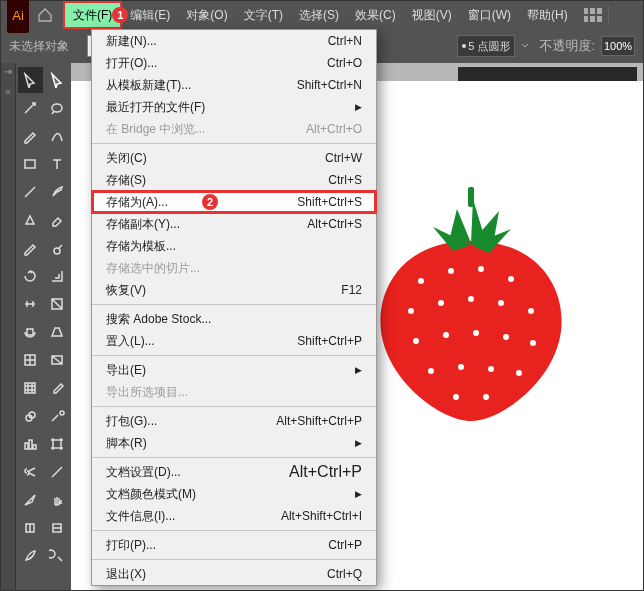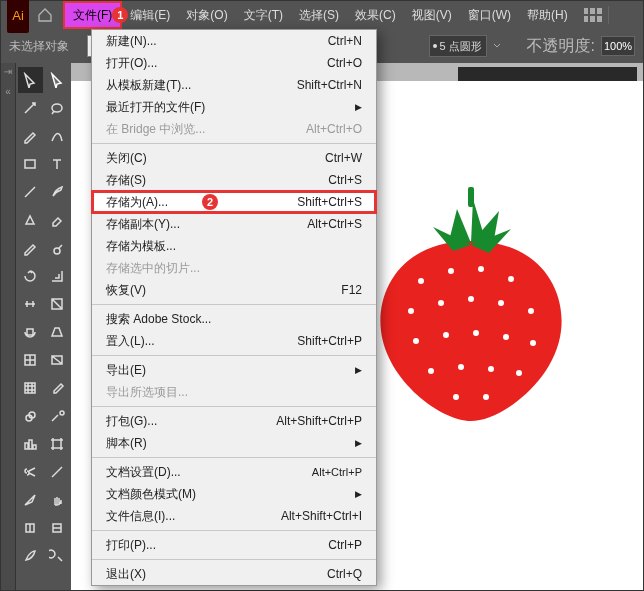--- a/index.html
+++ b/index.html
@@ -1,32 +1,32 @@
 <!DOCTYPE html>
 <html><head>
 <meta charset="utf-8">
 <style>
   html,body{margin:0;padding:0;font-family:'Microsoft YaHei',Arial,sans-serif;font-size:12px;background:#fff;overflow:hidden}
   .app{width:644px;height:591px;position:relative;border:1px solid #333;box-sizing:border-box}
   .menubar{height:28px;background:#535353;display:flex;align-items:center;padding:0 6px;color:#ddd}
   .logo{width:22px;height:36px;background:#330000;color:#ff9a00;font-weight:normal;font-size:13px;display:flex;align-items:center;justify-content:center;border-radius:2px;margin-right:8px}
   .home{width:16px;height:16px;margin-right:10px;opacity:.8}
   .menubar .m{padding:0 8px;height:28px;line-height:28px;cursor:default}
-  .menubar .m.hl{background:#d946ef;color:#000;border:2px solid #e63434;box-sizing:border-box;line-height:24px;position:relative}
+  .menubar .m.hl{background:#86efac;color:#000;border:2px solid #e63434;box-sizing:border-box;line-height:24px;position:relative}
   .badge{position:absolute;width:16px;height:16px;border-radius:50%;background:#e63434;color:#fff;font-size:11px;display:flex;align-items:center;justify-content:center;font-weight:bold}
   .menubar .grid{margin-left:8px;width:18px;height:14px;display:grid;grid-template-columns:repeat(3,1fr);grid-template-rows:repeat(2,1fr);gap:2px}
   .menubar .grid span{background:#aaa}
   .menubar .sep{width:1px;height:18px;background:#666;margin:0 6px}
   .ctrlbar{height:34px;background:#535353;display:flex;align-items:center;color:#ccc;padding:0 8px;gap:6px}
   .nosel{font-size:12px;color:#bbb;margin-right:12px}
   .swatch{width:20px;height:20px;border:1px solid #888;background:#fff}
   .dashbox{width:78px;height:20px;border:1px solid #666;background:#3a3a3a}
   .stroke-sample{width:56px;height:20px;background:#3a3a3a;border:1px solid #666;display:flex;align-items:center;justify-content:center;color:#ddd;font-size:11px;gap:2px}
   .stroke-sample .dot{width:4px;height:4px;border-radius:50%;background:#ddd}
-  .opacity{font-size:16px;color:#bbb;margin-left:20px}
+  .opacity{font-size:13px;color:#bbb;margin-left:4px}
   .opval{width:32px;height:18px;border:1px solid #666;background:#3a3a3a;color:#fff;text-align:center;line-height:18px;font-size:11px}
   .watermark{position:absolute;right:6px;top:66px;background:#292929;color:#fff;font-size:13px;padding:18px 8px;letter-spacing:.5px}
   .toolbars{position:absolute;left:0;top:62px;bottom:0;width:70px;background:#535353;display:flex}
   .toolbars .mini{width:14px;background:#4a4a4a;border-right:1px solid #333}
   .toolbars .mini div{height:16px;display:flex;align-items:center;justify-content:center;color:#999;font-size:10px}
   .toolcol{flex:1;display:grid;grid-template-columns:1fr 1fr;grid-auto-rows:26px;gap:2px;padding:4px 2px;align-content:start}
   .tool{display:flex;align-items:center;justify-content:center;color:#ddd}
   .tool svg{width:16px;height:16px;stroke:#ddd;fill:none;stroke-width:1.5}
   .tool.sel{background:#2d2d2d}
   .docbar{position:absolute;left:0;top:62px;right:0;height:18px;background:#b8b8b8}
@@ -389,21 +389,21 @@
         <span>打包(G)...</span>
         <span style="font-size: 12px; margin-left: 12px;">Alt+Shift+Ctrl+P</span>
       </div>
       <div class="row">
         <span>脚本(R)</span>
         <span style="font-size: 9px;">▶</span>
       </div>
       <hr>
       <div class="row">
         <span>文档设置(D)...</span>
-        <span style="font-size: 11px;">Alt+Ctrl+P</span>
+        <span style="font-size: 16px;">Alt+Ctrl+P</span>
       </div>
       <div class="row">
         <span>文档颜色模式(M)</span>
         <span style="font-size: 9px;">▶</span>
       </div>
       <div class="row">
         <span>文件信息(I)...</span>
         <span style="font-size: 12px;">Alt+Shift+Ctrl+I</span>
       </div>
       <hr>

